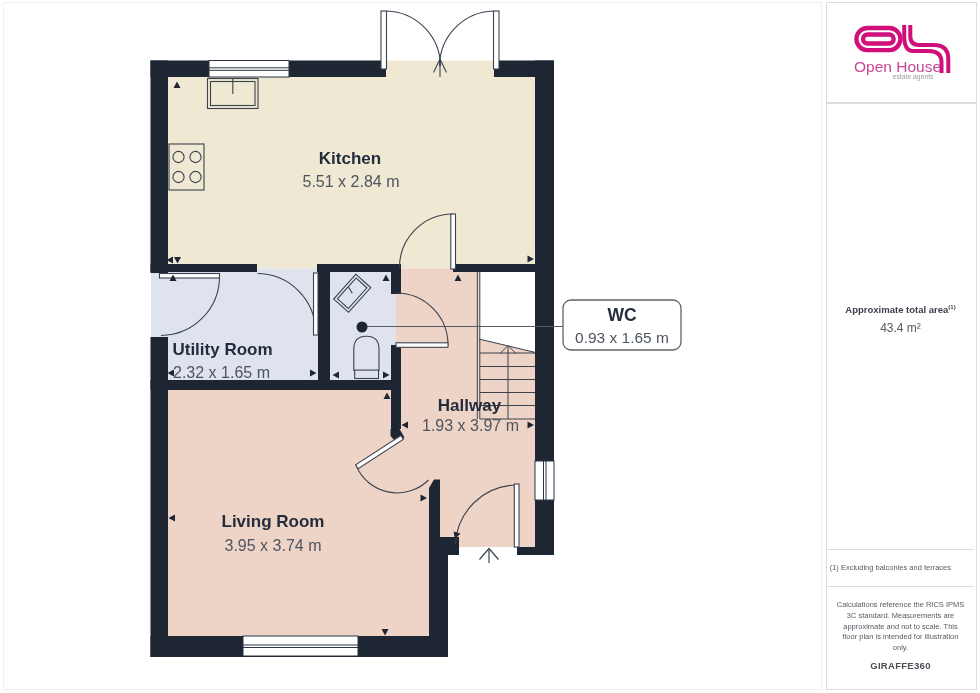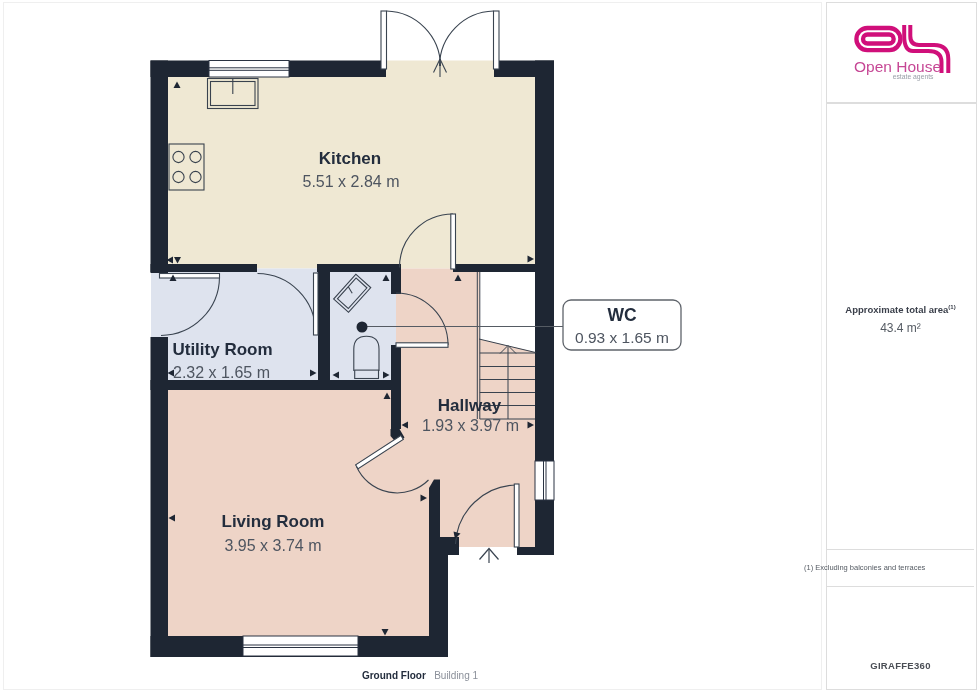--- a/index.html
+++ b/index.html
@@ -251,21 +251,20 @@
         <text x="469.5" y="410.5" font-size="17" font-weight="bold" fill="#232d3d" text-anchor="middle">Hallway</text>
      <text x="470.5" y="430.5" font-size="16" fill="#4e5560" text-anchor="middle">1.93 x 3.97 m</text>
       </g>
 
   <g>
         <text x="273" y="526.5" font-size="17" font-weight="bold" fill="#232d3d" text-anchor="middle">Living Room</text>
      <text x="273" y="551" font-size="16" fill="#4e5560" text-anchor="middle">3.95 x 3.74 m</text>
       </g>
 </svg>
 
-<div class="abs" style="left:0;top:670px;width:840px;text-align:center;font-size:10px;color:#232d3d;"><b>Ground Floor</b><span style="color:#8b909a">&nbsp;&nbsp; Building 1</span></div>
 
 <div class="abs" style="left:826px;top:2px;width:149px;height:99px;border:1px solid #ddd;background:#fff;"></div>
 
 <svg class="abs" style="left:845px;top:12px" width="120" height="80" viewBox="0 0 120 80">
   <g fill="none" stroke="#d00f7a">
     <rect x="11.4" y="16" width="44" height="22.1" rx="11" stroke-width="4.3"></rect>
     <rect x="18" y="22.5" width="30.7" height="9" rx="4.5" stroke-width="4.3"></rect>
     <path d="M 65.3 13 L 65.3 24 Q 65.3 33 74 33 L 89 33 Q 103.3 33 103.3 47 L 103.3 61" stroke-width="4"></path>
     <path d="M 59.2 13 L 59.2 24 Q 59.2 39 68 39 L 83 39 Q 96.5 39 96.5 50 L 96.5 61" stroke-width="4"></path>
   </g>
@@ -273,19 +272,20 @@
   <text x="88.5" y="67" font-size="6.8" fill="#9aa0a8" text-anchor="end">estate agents</text>
 </svg>
 
 <div class="abs" style="left:826px;top:103px;width:149px;height:585px;border:1px solid #ddd;background:#fff;"></div>
 
 <div class="abs" style="left:827px;top:304px;width:147px;text-align:center;font-size:9.5px;font-weight:bold;color:#3a3f4a;">Approximate total area<sup style="font-size:6px">(1)</sup></div>
 <div class="abs" style="left:827px;top:321px;width:147px;text-align:center;font-size:12px;color:#555b63;">43.4 m²</div>
 
 <div class="abs" style="left:827px;top:549px;width:147px;height:1px;background:#ddd;"></div>
 
-<div class="abs" style="left:804px;top:563px;width:147px;text-align:left;font-size:7.5px;color:#555b63;">(1) Excluding balconies and terraces</div>
+<div class="abs" style="left:804px;top:563px;width:147px;text-align:right;font-size:7.5px;color:#555b63;">(1) Excluding balconies and terraces</div>
 
 <div class="abs" style="left:827px;top:586px;width:147px;height:1px;background:#ddd;"></div>
 
+<div class="abs" style="left:832px;top:600px;width:137px;text-align:center;font-size:7.5px;line-height:10.8px;color:#555b63;">Calculations reference the RICS IPMS<br>3C standard. Measurements are<br>approximate and not to scale. This<br>floor plan is intended for illustration<br>only.</div>
 
 <div class="abs" style="left:827px;top:660px;width:147px;text-align:center;font-size:9.5px;color:#4a4e55;letter-spacing:0.3px;font-weight:bold;">GIRAFFE<b>360</b></div>
 </div>
 
 </body></html>

